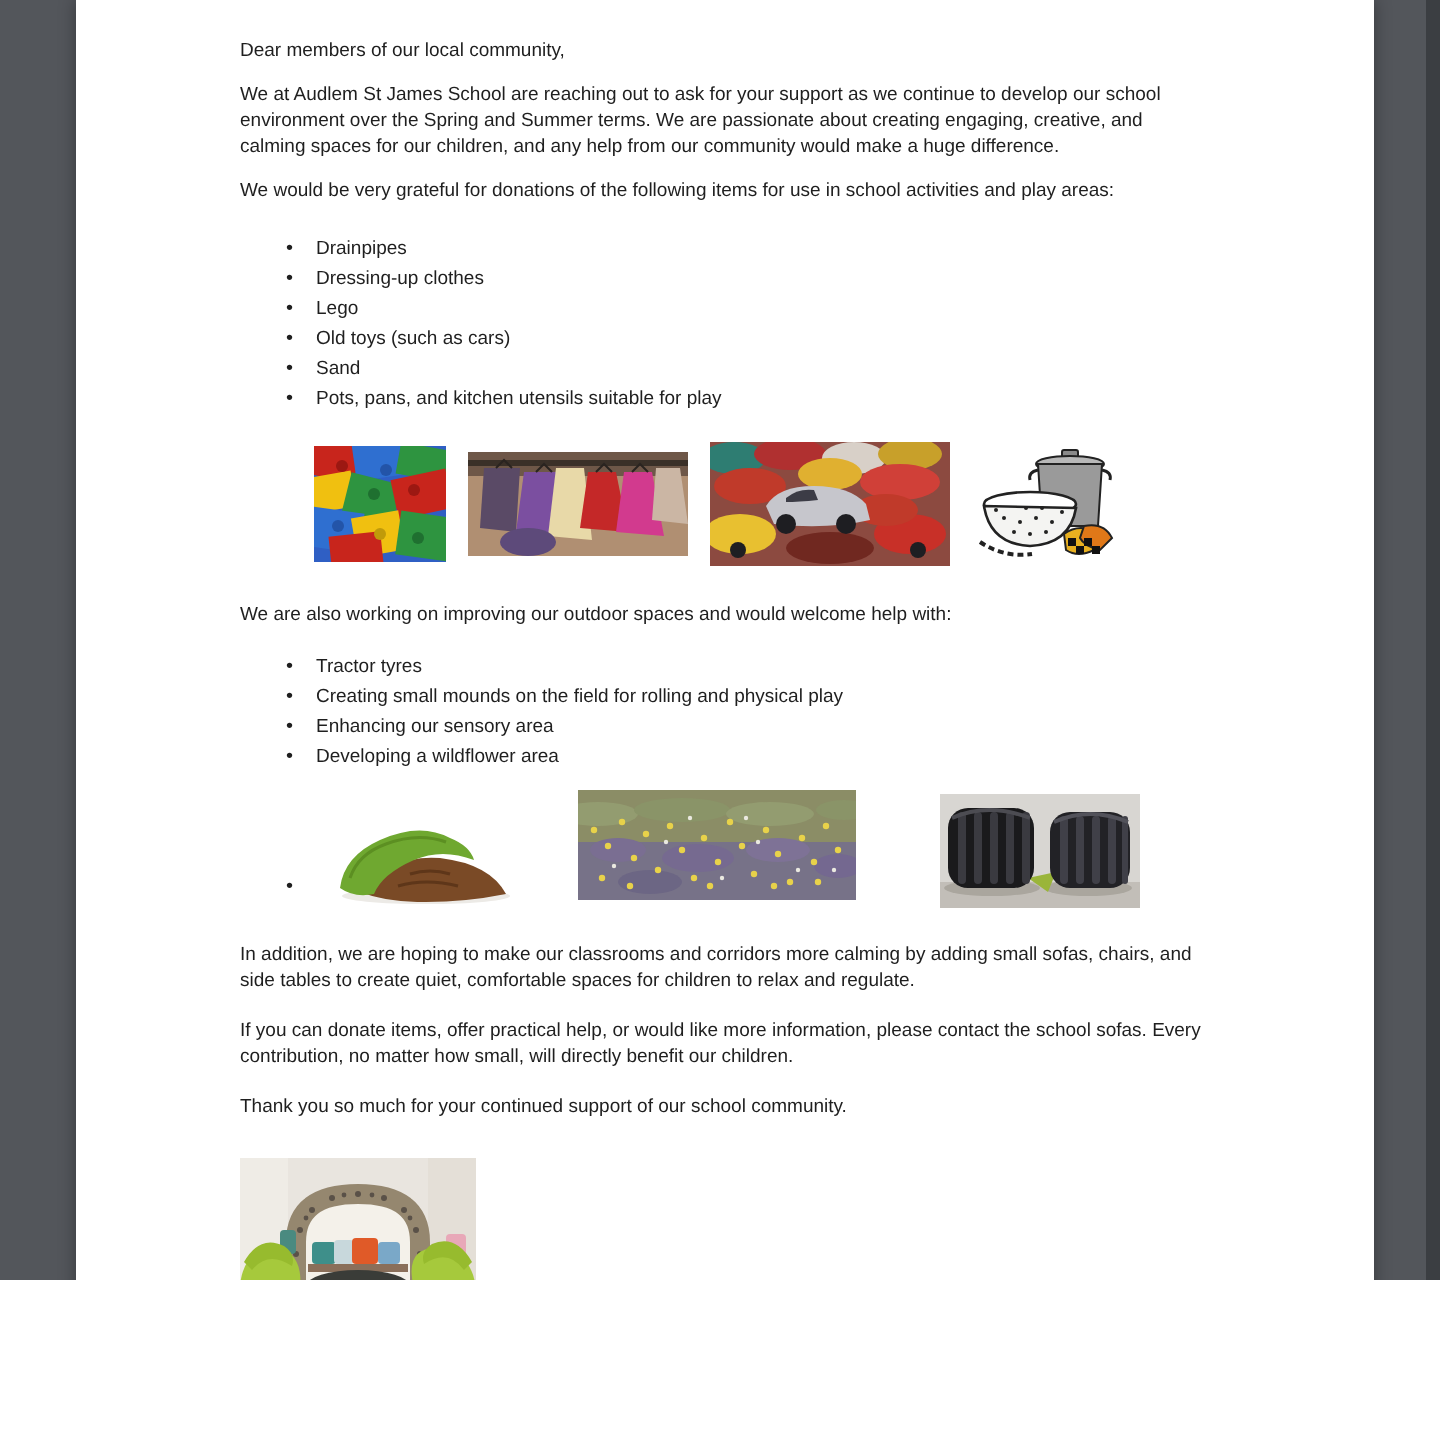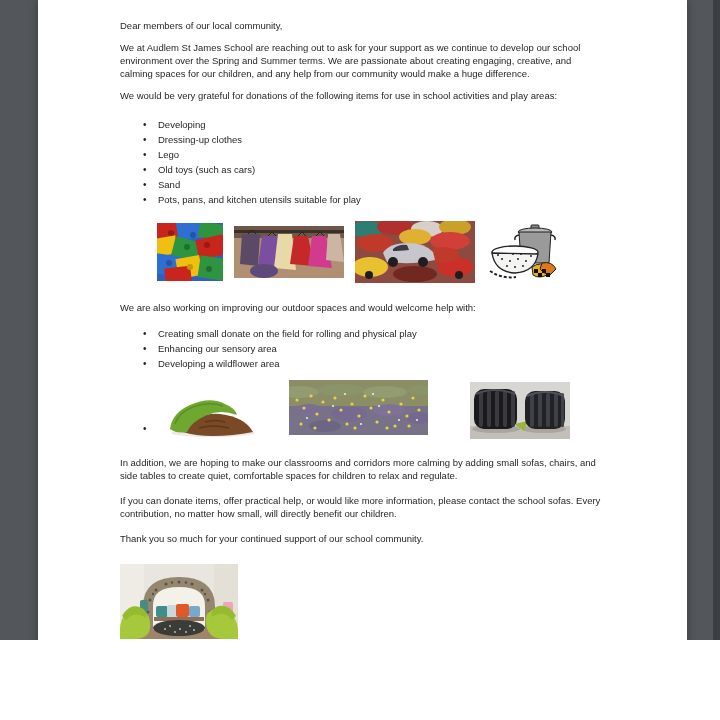--- a/index.html
+++ b/index.html
@@ -44,21 +44,21 @@
 <div class="viewport">
 
   <div class="page">
     <div class="content">
 
       <p class="salutation">Dear members of our local community,</p>
       <p class="intro">We at Audlem St James School are reaching out to ask for your support as we continue to develop our school environment over the Spring and Summer terms. We are passionate about creating engaging, creative, and calming spaces for our children, and any help from our community would make a huge difference.</p>
       <p class="request">We would be very grateful for donations of the following items for use in school activities and play areas:</p>
 
       <ul class="doc-list donation-list">
-        <li>Developing</li>
+        <li>Drainpipes</li>
         <li>Dressing-up clothes</li>
         <li>Lego</li>
         <li>Old toys (such as cars)</li>
         <li>Sand</li>
         <li>Pots, pans, and kitchen utensils suitable for play</li>
       </ul>
 
       <div class="img-row1">
         <span class="photo">
           <svg width="66" height="58" viewBox="0 0 66 58">
@@ -154,21 +154,22 @@
                 <circle cx="35" cy="31" r="1"></circle>
             </g>
             <path d="M4 48 q12 8 26 6" fill="none" stroke="#222" stroke-width="2" stroke-dasharray="3 2"></path>
           </svg>
         </span>
       </div>
 
       <p class="outdoor">We are also working on improving our outdoor spaces and would welcome help with:</p>
 
       <ul class="doc-list outdoor-list">
-        <li>Creating small donate on the field for rolling and physical play</li>
+        <li>Tractor tyres</li>
+        <li>Creating small mounds on the field for rolling and physical play</li>
         <li>Enhancing our sensory area</li>
         <li>Developing a wildflower area</li>
       </ul>
 
       <div class="img-row2">
         <span class="stray-bullet">•</span>
         <span class="photo">
           <svg width="97" height="55" viewBox="0 0 97 55">
             <rect width="97" height="55" fill="#ffffff"></rect>
             <ellipse cx="48" cy="49" rx="42" ry="4" fill="#eceae6"></ellipse>

